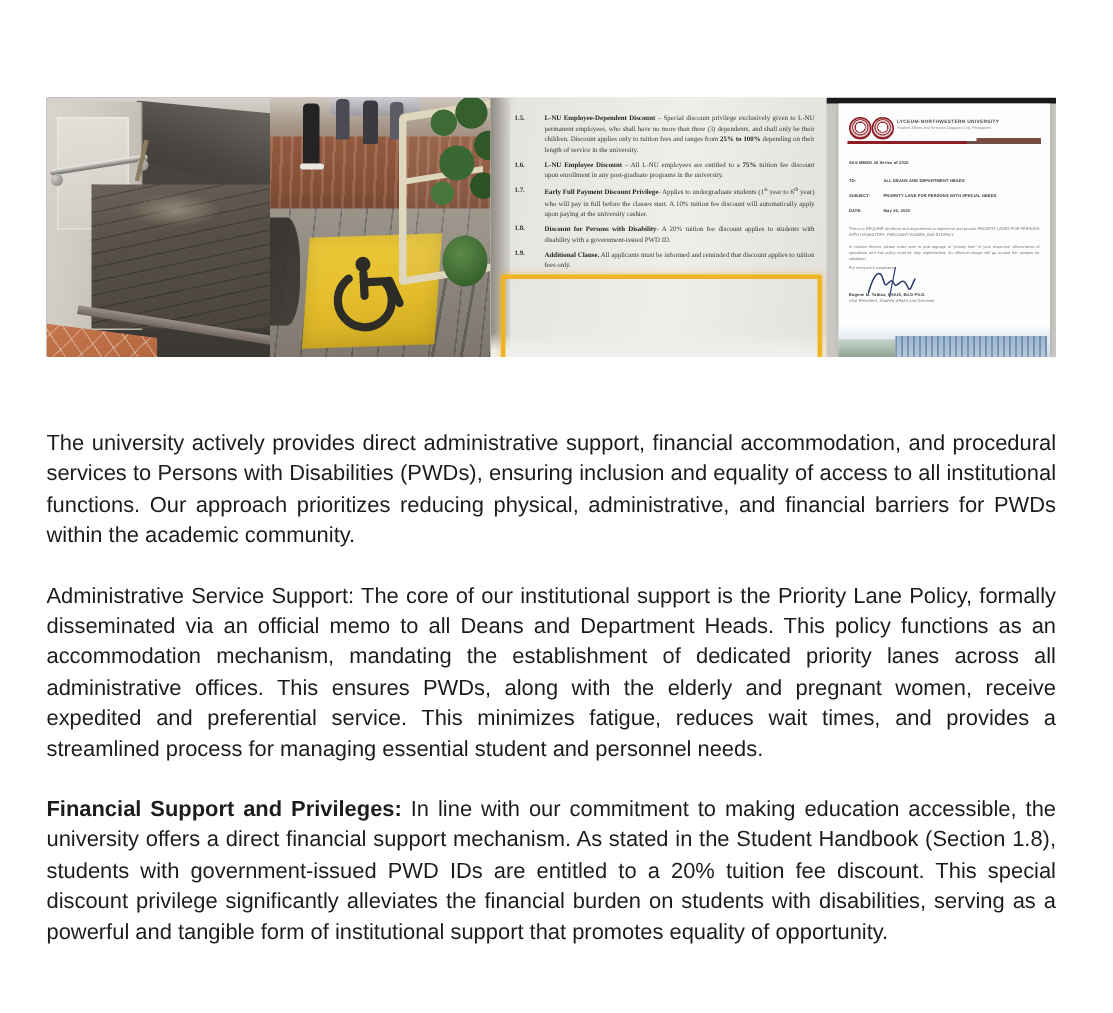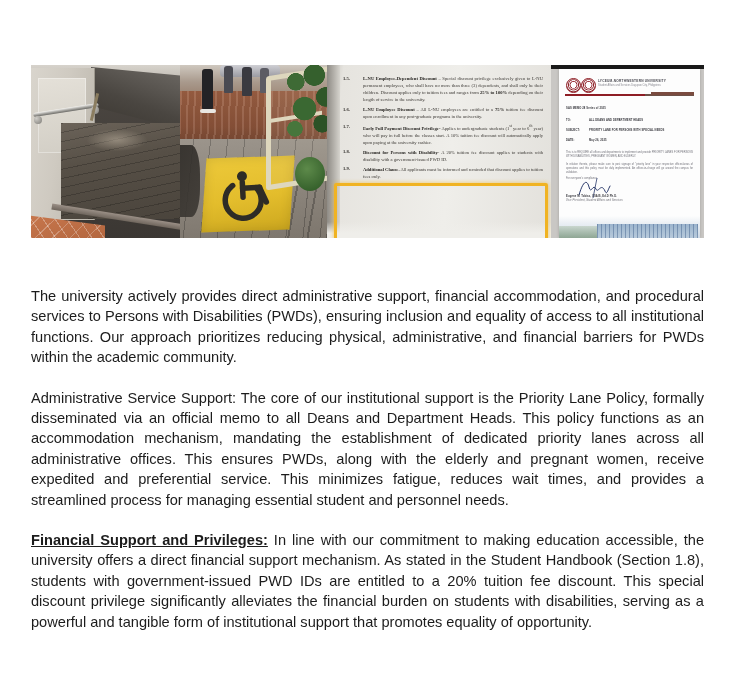--- a/index.html
+++ b/index.html
@@ -325,21 +325,21 @@
   }
   .para {
     margin: 0 0 20px 0;
     font-size: 14.6px;
     line-height: 20.4px;
     text-align: justify;
     color: #1c1c1c;
     letter-spacing: 0;
   }
   .para:last-child { margin-bottom: 0; }
-  .para b { font-weight: 700; text-decoration: underline; }
+  .para b { font-weight: 700; }
 </style>
 </head>
 <body>
 
 <div class="top-ghost-band"></div>
 
 <figure class="collage" style="margin:0;">
 
   <div class="collage-panel panel-ramp-door">
     <div class="p1-ceiling"></div>

